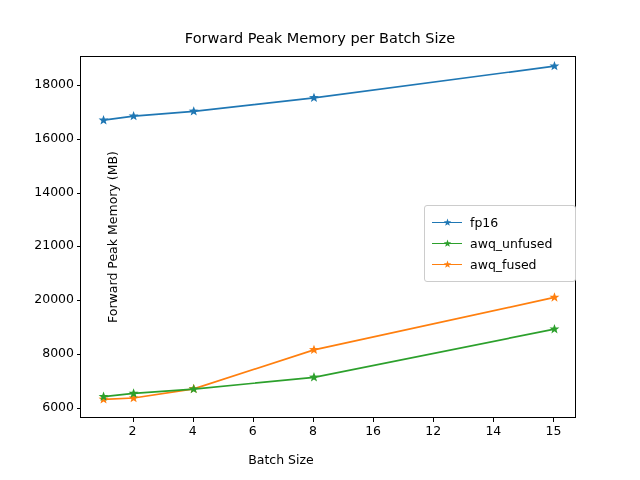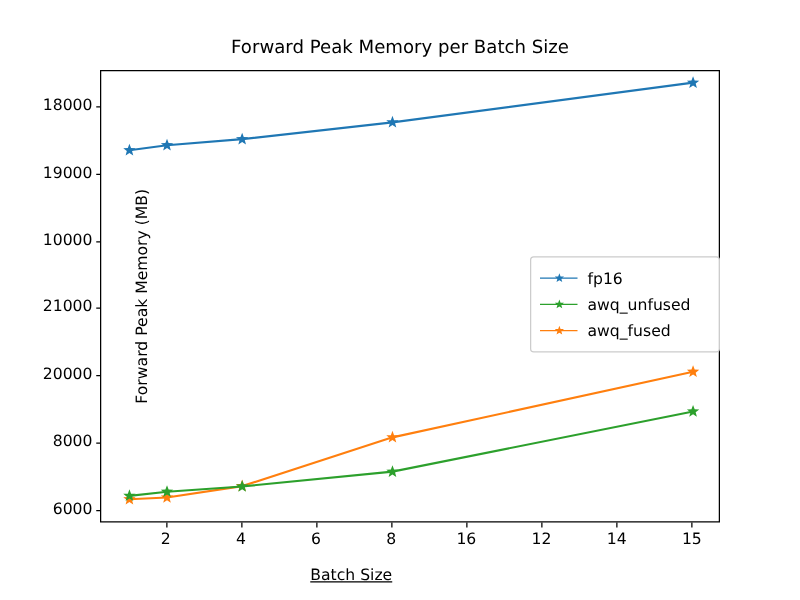--- a/index.html
+++ b/index.html
@@ -47,21 +47,21 @@
   .xtick{position:absolute;top:418px;}
   .xtick .tline{
     position:absolute;left:0;top:0;width:1px;height:3.5px;background:#000;
   }
   .xtick .tlabel{
     position:absolute;left:0;top:5px;transform:translateX(-50%);
     font-size:12.5px;color:#000;white-space:nowrap;
   }
   #x-axis-label{
     position:absolute;left:0;top:452px;width:562px;
-    text-align:center;font-size:12.5px;color:#000;text-decoration:underline;
+    text-align:center;font-size:12.5px;color:#000;
   }
 
   
   #legend{
     position:absolute;left:424px;top:205px;
     border:1px solid #cccccc;border-radius:3px;
     background:rgba(255,255,255,0.9);
     padding:6px 23px 6px 7px;
     box-sizing:border-box;
   }
@@ -130,25 +130,25 @@
       <div class="ytick" style="top: 300.202px;">
         <div class="tline"></div>
         <div class="tlabel">20000</div>
       </div>
       <div class="ytick" style="top: 246.413px;">
         <div class="tline"></div>
         <div class="tlabel">21000</div>
       </div>
       <div class="ytick" style="top: 192.624px;">
         <div class="tline"></div>
-        <div class="tlabel">10000</div>
+        <div class="tlabel">14000</div>
       </div>
       <div class="ytick" style="top: 138.835px;">
         <div class="tline"></div>
-        <div class="tlabel">19000</div>
+        <div class="tlabel">16000</div>
       </div>
       <div class="ytick" style="top: 85.0461px;">
         <div class="tline"></div>
         <div class="tlabel">18000</div>
       </div>
     </div>
   <div id="xtick-layer">
       <div class="xtick" style="left: 132.606px;">
         <div class="tline"></div>
         <div class="tlabel">2</div>

